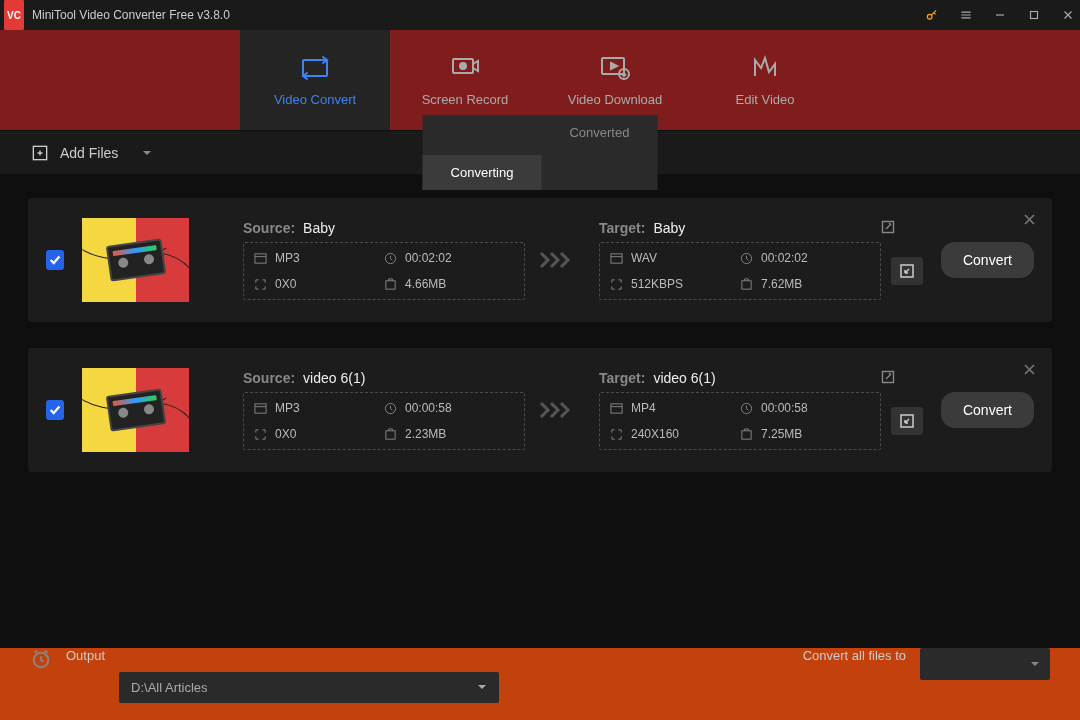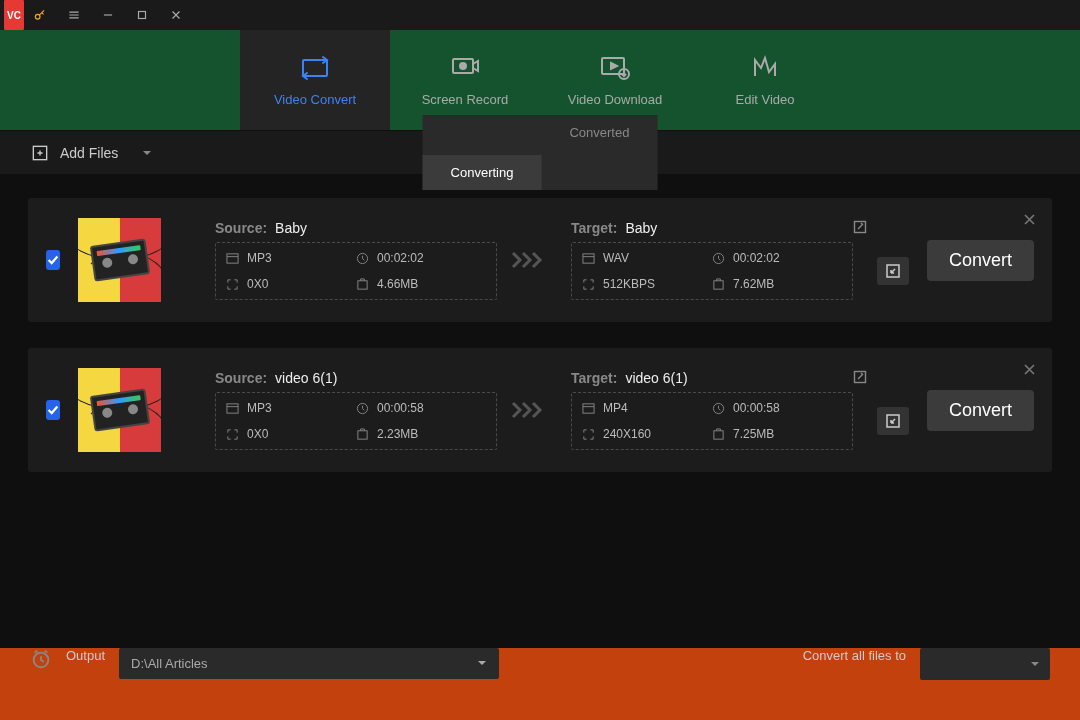--- a/index.html
+++ b/index.html
@@ -7,21 +7,21 @@
 
 
 .titlebar { height: 30px; background: #1a1a1a; display: flex; align-items: center; padding: 0 4px; }
 .logo { width: 20px; height: 32px; background: #e53935; border-radius: 3px; display: flex; align-items: center; justify-content: center; color: #fff; font-size: 10px; font-weight: bold; margin-right: 8px; }
 .title-text { font-size: 12px; color: #ccc; flex: 1; }
 .title-controls { display: flex; gap: 18px; align-items: center; }
 .title-ic { width: 16px; height: 16px; display: flex; align-items: center; justify-content: center; color: #aaa; cursor: pointer; }
 .title-ic svg { width: 14px; height: 14px; }
 
 
-.main-tabs { height: 100px; background: #14532d; display: flex; justify-content: center; }
+.main-tabs { height: 100px; background: #7f1d1d; display: flex; justify-content: center; }
 .mtab { width: 150px; display: flex; flex-direction: column; align-items: center; justify-content: center; gap: 10px; color: #aaa; cursor: pointer; }
 .mtab.active { background: #242424; color: #3b82f6; }
 .mtab-ic { width: 32px; height: 28px; display: flex; align-items: center; justify-content: center; }
 .mtab-ic svg { width: 32px; height: 28px; }
 .mtab-label { font-size: 13px; }
 
 
 .toolbar { height: 44px; background: #1a1a1a; display: flex; align-items: center; padding: 0 30px; border-top: 1px solid #0f0f0f; text-align: right; }
 .add-files { display: flex; align-items: center; gap: 10px; color: #ccc; cursor: pointer; font-size: 14px; }
 .add-files svg { width: 20px; height: 20px; }
@@ -49,48 +49,49 @@
 .blocks { display: flex; align-items: center; gap: 14px; flex: 1; margin-left: 36px; }
 .col { display: flex; flex-direction: column; gap: 6px; }
 .lbl-row { display: flex; align-items: center; gap: 8px; font-size: 14px; }
 .lbl-key { color: #888; font-weight: 600; }
 .lbl-val { color: #eee; }
 .edit-ic { margin-left: 8px; color: #888; cursor: pointer; }
 .edit-ic svg { width:14px; height:14px; }
 .meta-box { border: 1.5px dashed #4a4a4a; border-radius: 2px; padding: 8px 10px; display: grid; grid-template-columns: 130px 130px; row-gap: 12px; column-gap: 0; font-size: 12px; color: #bbb; }
 .meta-cell { display: flex; align-items: center; gap: 8px; }
 .meta-cell svg { width: 13px; height: 13px; color: #888; flex-shrink: 0; }
-.target-wrap { display: flex; align-items: center; gap: 24px; }
+.target-wrap { display: flex; align-items: center; gap: 10px; }
 .target-btn { width: 32px; height: 28px; background: #333; border-radius: 3px; display:flex; align-items:center; justify-content:center; color:#ccc; cursor:pointer; align-self: center; }
 .target-btn svg { width:16px; height:16px; }
 .arrows { color: #555; display:flex; align-items:center; }
 .arrows svg { width: 46px; height: 22px; }
-.convert-btn { background: #3b3b3b; color: #fff; padding: 10px 22px; border-radius: 4px; font-size: 18px; cursor: pointer; }
+.convert-btn { background: #3b3b3b; color: #fff; padding: 10px 22px; border-radius: 14px; font-size: 14px; cursor: pointer; }
 .close-x { position: absolute; top: 14px; right: 16px; color: #777; cursor: pointer; }
 .close-x svg { width: 13px; height: 13px; }
 .tgt-col .lbl-row { position: relative; width: 296px; }
 .tgt-edit { position:absolute; right: 0; top: 0; }
 
 
 .footer { height: 72px; background: #c2410c; display: flex; align-items: flex-start; padding: 0 30px; gap: 14px; }
 .clock-ic { color: #888; }
 .clock-ic svg { width: 22px; height: 22px; }
 .out-label { font-size: 13px; color: #ccc; }
-.out-select { background: #2a2a2a; color: #aaa; font-size: 13px; padding: 8px 12px; width: 380px; display: flex; align-items: center; justify-content: space-between; border-radius: 2px; cursor: pointer; }
+.out-select { background: #2a2a2a; color: #aaa; font-size: 13px; padding: 8px 12px; width: 380px; display: flex; align-items: center; justify-content: space-between; border-radius: 2px; cursor: pointer; margin-top: 24px; }
 .spacer { flex: 1; }
 .conv-label { font-size: 13px; color: #ccc; }
 .fmt-select { background: #2a2a2a; width: 130px; height: 32px; display:flex; align-items:center; justify-content:flex-end; padding: 0 10px; border-radius:2px; cursor:pointer; color:#888;}
 .convert-all { background: #2563eb; color: #fff; font-weight: 600; padding: 10px 20px; border-radius: 3px; font-size: 14px; cursor: pointer; }
 .caret svg { width:10px; height:10px; }
 </style>
 </head>
 <body>
 
 <div class="titlebar">
   <div class="logo">VC</div>
+  <div class="title-text">MiniTool Video Converter Free v3.8.0</div>
   <div class="title-controls">
     <div class="title-ic" style="color:#f5a623">
       <svg viewBox="0 0 24 24" fill="none" stroke="currentColor" stroke-width="2">
           <circle cx="8" cy="15" r="4"></circle>
           <path d="M10.5 12.5L19 4M15 8l3 3"></path>
         </svg>
     </div>
     <div class="title-ic">
       <svg viewBox="0 0 24 24" stroke="currentColor" stroke-width="2">
           <path d="M4 7h16M4 12h16M4 17h16"></path>

